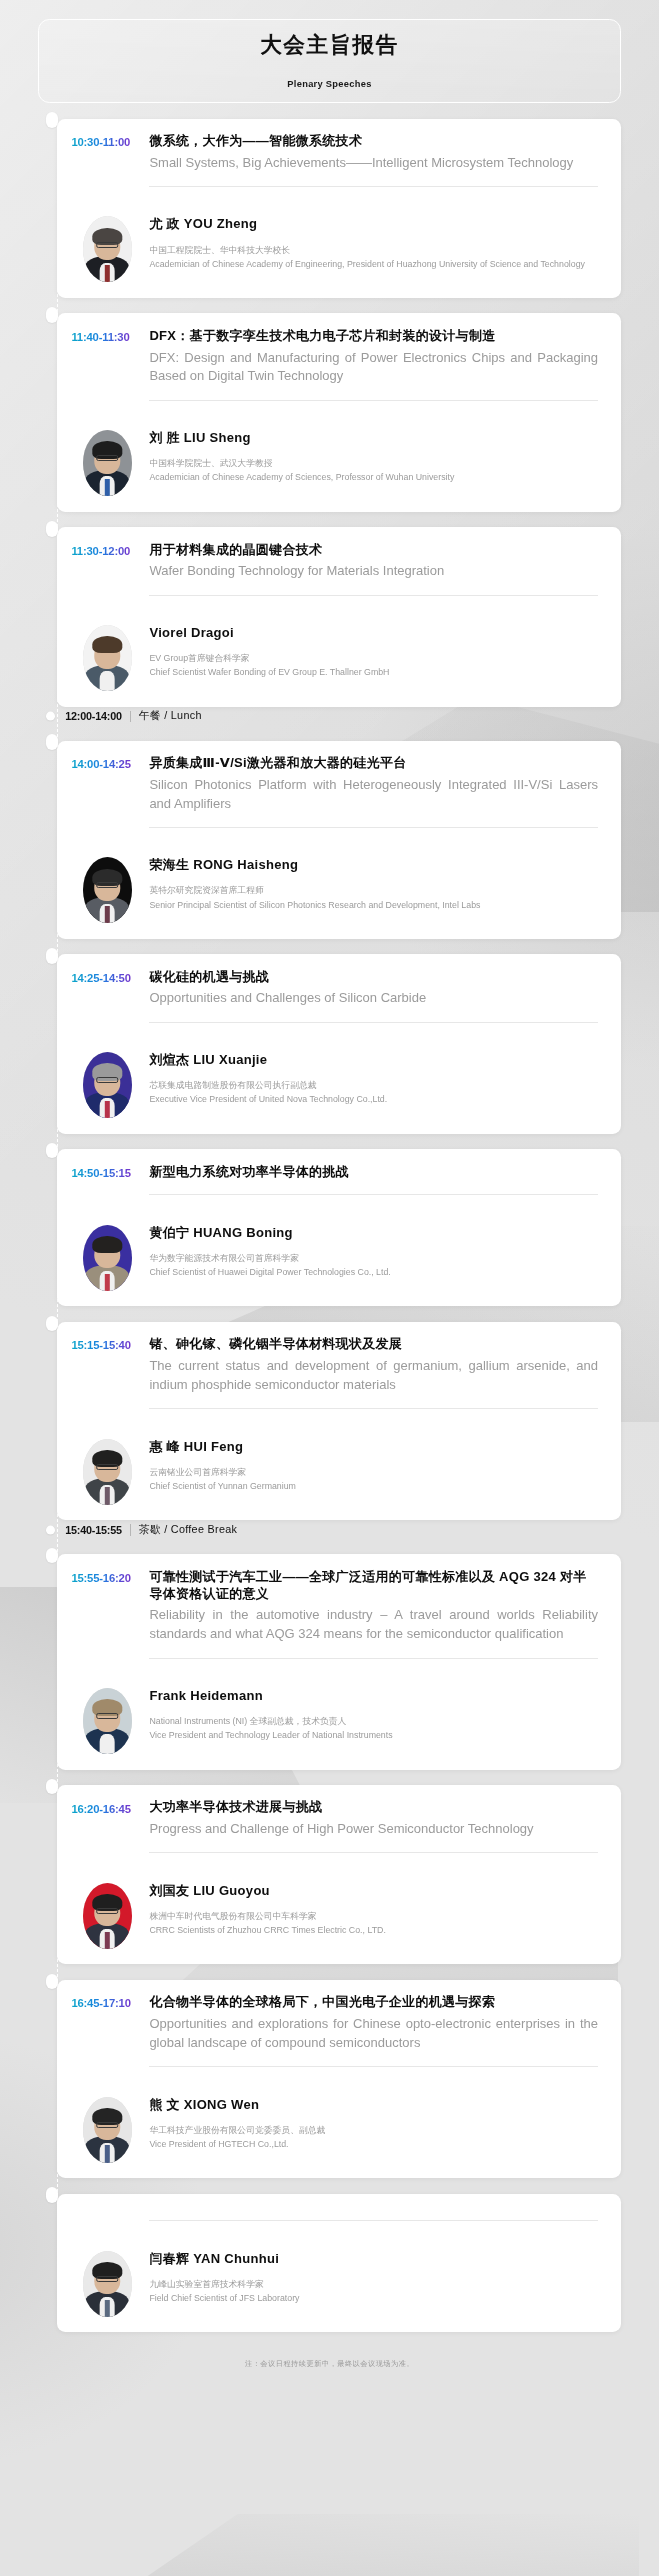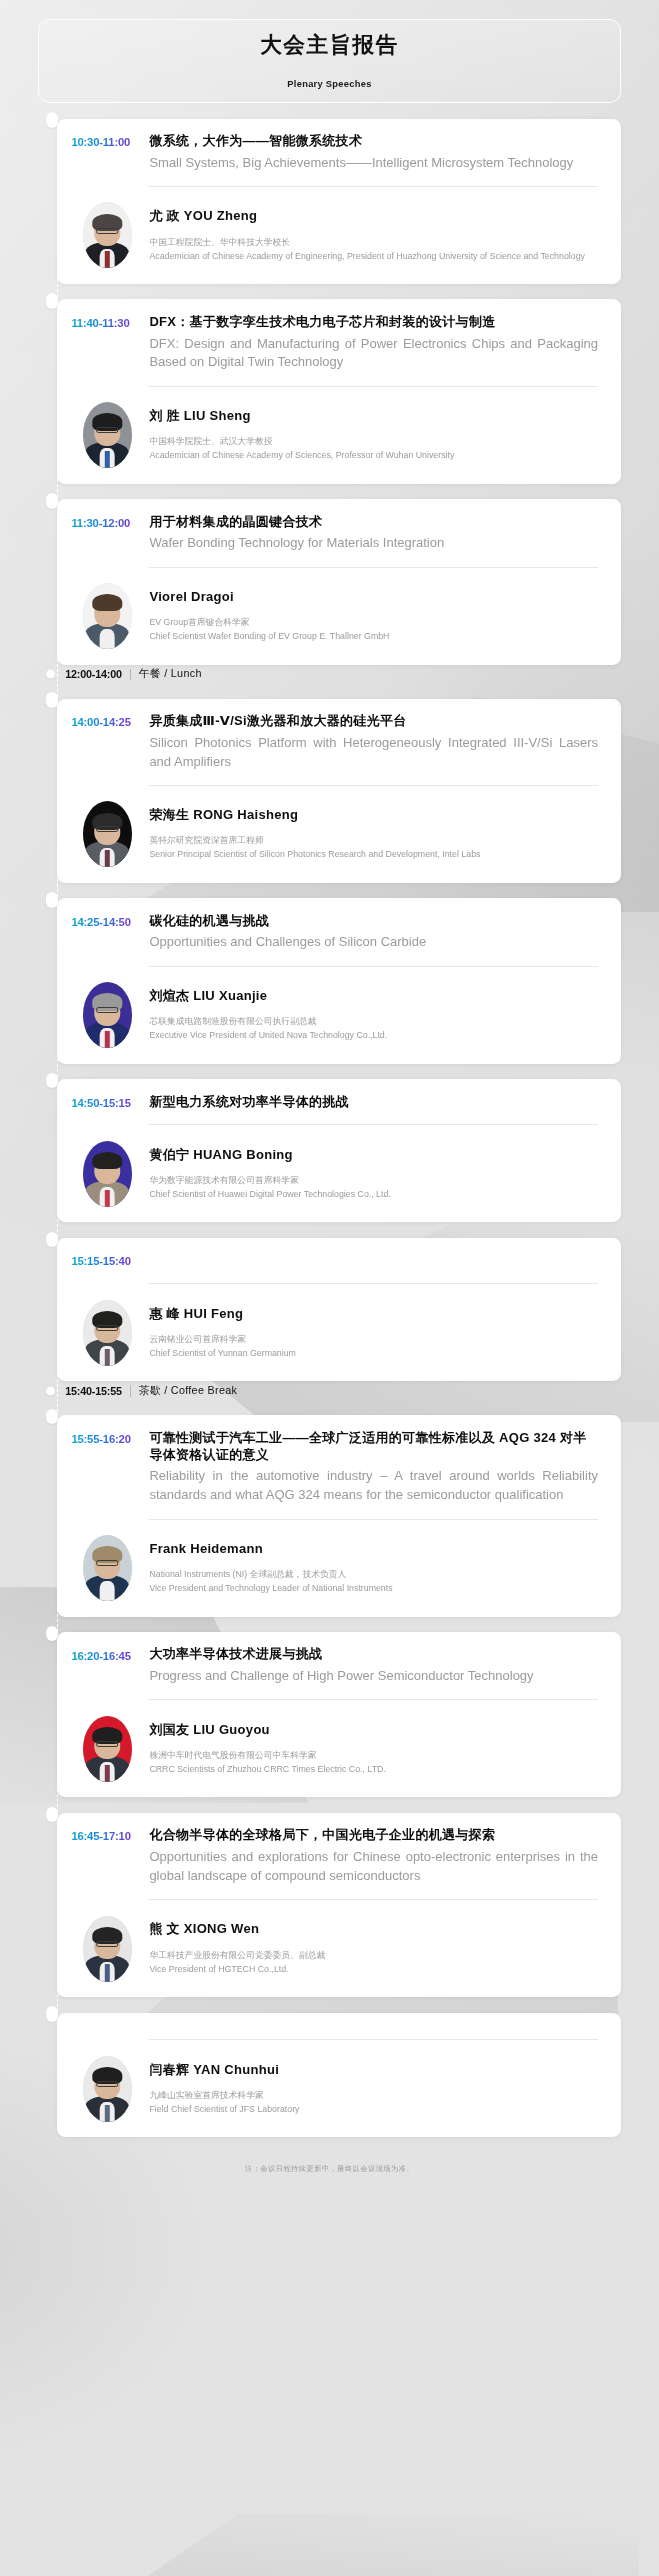--- a/index.html
+++ b/index.html
@@ -144,22 +144,22 @@
   }
 
   .divider{
     height:0.5px;
     background:#e7e7e7;
     margin:13.4px 0 0 78px;
   }
 
   .speaker{
     display:flex;
-    align-items:center;
-    margin-top:16px;
+    align-items:flex-start;
+    margin-top:30px;
   }
   .avatar-wrap{
     flex:0 0 78px;
     display:flex;
     justify-content:flex-start;
     padding-left:11.3px;
     box-sizing:border-box;
   }
   .avatar{
     width:49px;
@@ -490,20 +490,24 @@
                 <div class="sp-org-en">Chief Scientist of Huawei Digital Power Technologies Co., Ltd.</div>
               </div>
             </div>
           </div>
         </div>
         <div class="row">
           <div class="session">
             <span class="dot"></span>
             <div class="session-head">
               <div class="time">15:15-15:40</div>
+              <div class="titles">
+                <div class="title-cn">锗、砷化镓、磷化铟半导体材料现状及发展</div>
+                <div class="title-en">The current status and development of germanium, gallium arsenide, and indium phosphide semiconductor materials</div>
+              </div>
             </div>
             <div class="divider"></div>
             <div class="speaker">
               <div class="avatar-wrap">
                 <div class="avatar">
                   <div class="face">
                     <div class="bgf" style="background: rgb(234, 234, 234);"></div>
                     <div class="body" style="background: rgb(63, 68, 72);"></div>
                     <div class="shirt"></div>
                     <div class="tie" style="background: rgb(110, 90, 104);"></div>

